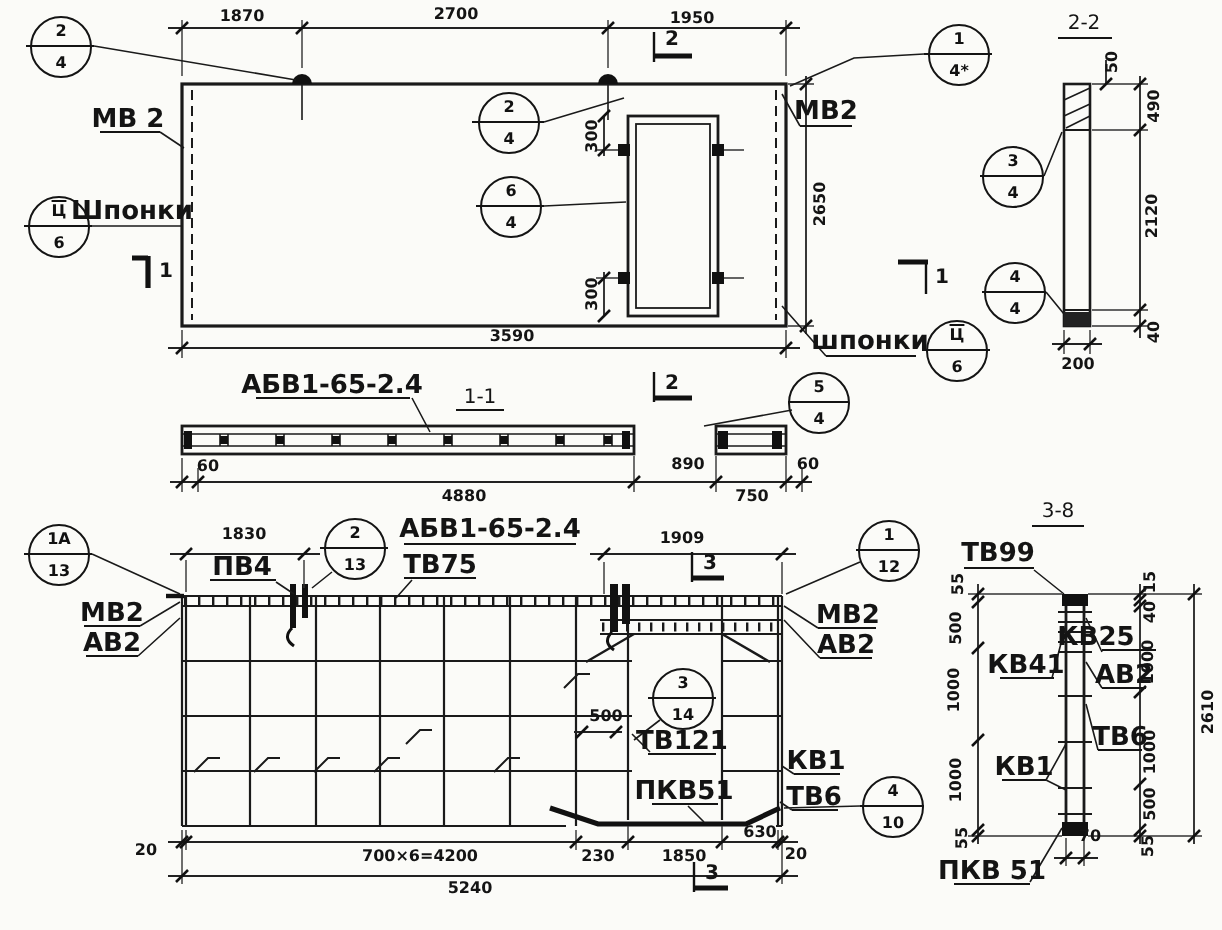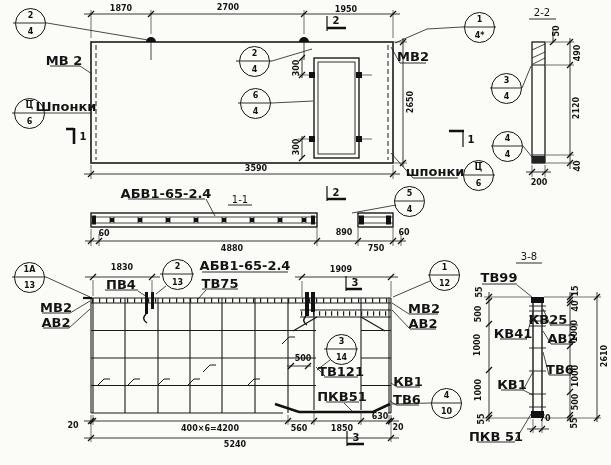--- a/index.html
+++ b/index.html
@@ -200,22 +200,22 @@
 <span class="t lbl" style="left:56px;top:307px">МВ2</span>
 <span class="t lbl" style="left:56px;top:322px">АВ2</span>
 <span class="t lbl" style="left:424px;top:308px">МВ2</span>
 <span class="t lbl" style="left:423px;top:323px">АВ2</span>
 <span class="t" style="left:303px;top:358px">500</span>
 <span class="t lbl" style="left:341px;top:371px">ТВ121</span>
 <span class="t lbl" style="left:408px;top:381px">КВ1</span>
 <span class="t lbl" style="left:342px;top:396px">ПКВ51</span>
 <span class="t lbl" style="left:407px;top:399px">ТВ6</span>
 <span class="t" style="left:73px;top:425px">20</span>
-<span class="t" style="left:210px;top:428px">400×6=4200</span>
-<span class="t" style="left:299px;top:428px">560</span>
+<span class="t" style="left:210px;top:428px">700×6=4200</span>
+<span class="t" style="left:299px;top:428px">230</span>
 <span class="t" style="left:342px;top:428px">1850</span>
 <span class="t" style="left:380px;top:416px">630</span>
 <span class="t" style="left:398px;top:427px">20</span>
 <span class="t" style="left:235px;top:444px">5240</span>
 <span class="t mk" style="left:356px;top:437px">3</span>
 
 <span class="t ttl" style="left:529px;top:256px">3-8</span>
 <span class="t lbl" style="left:499px;top:277px">ТВ99</span>
 <span class="t r" style="left:479px;top:292px">55</span>
 <span class="t r" style="left:478px;top:314px">500</span>

